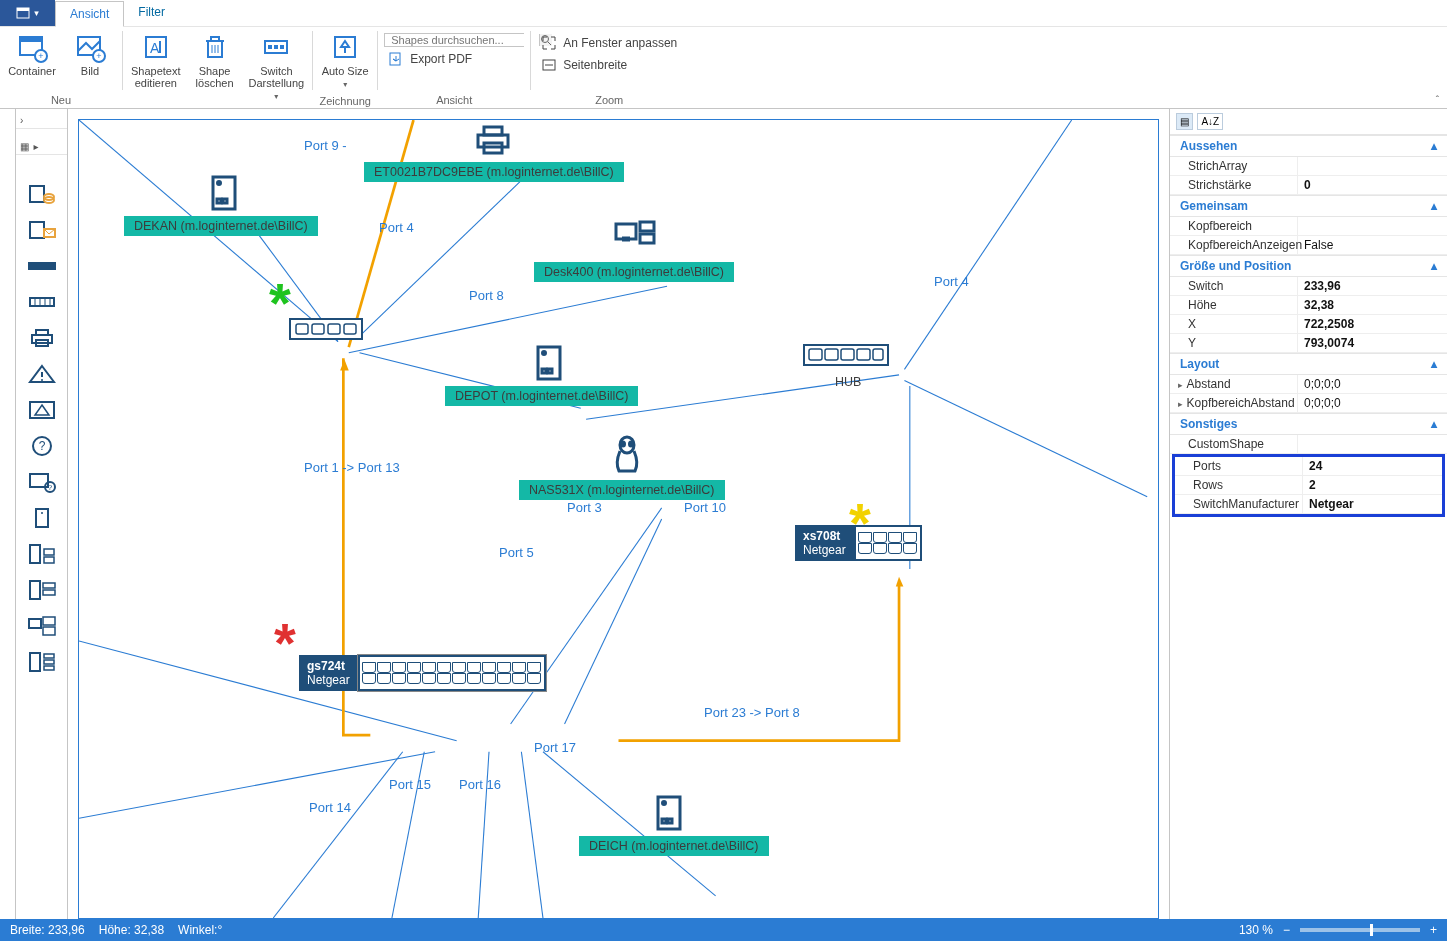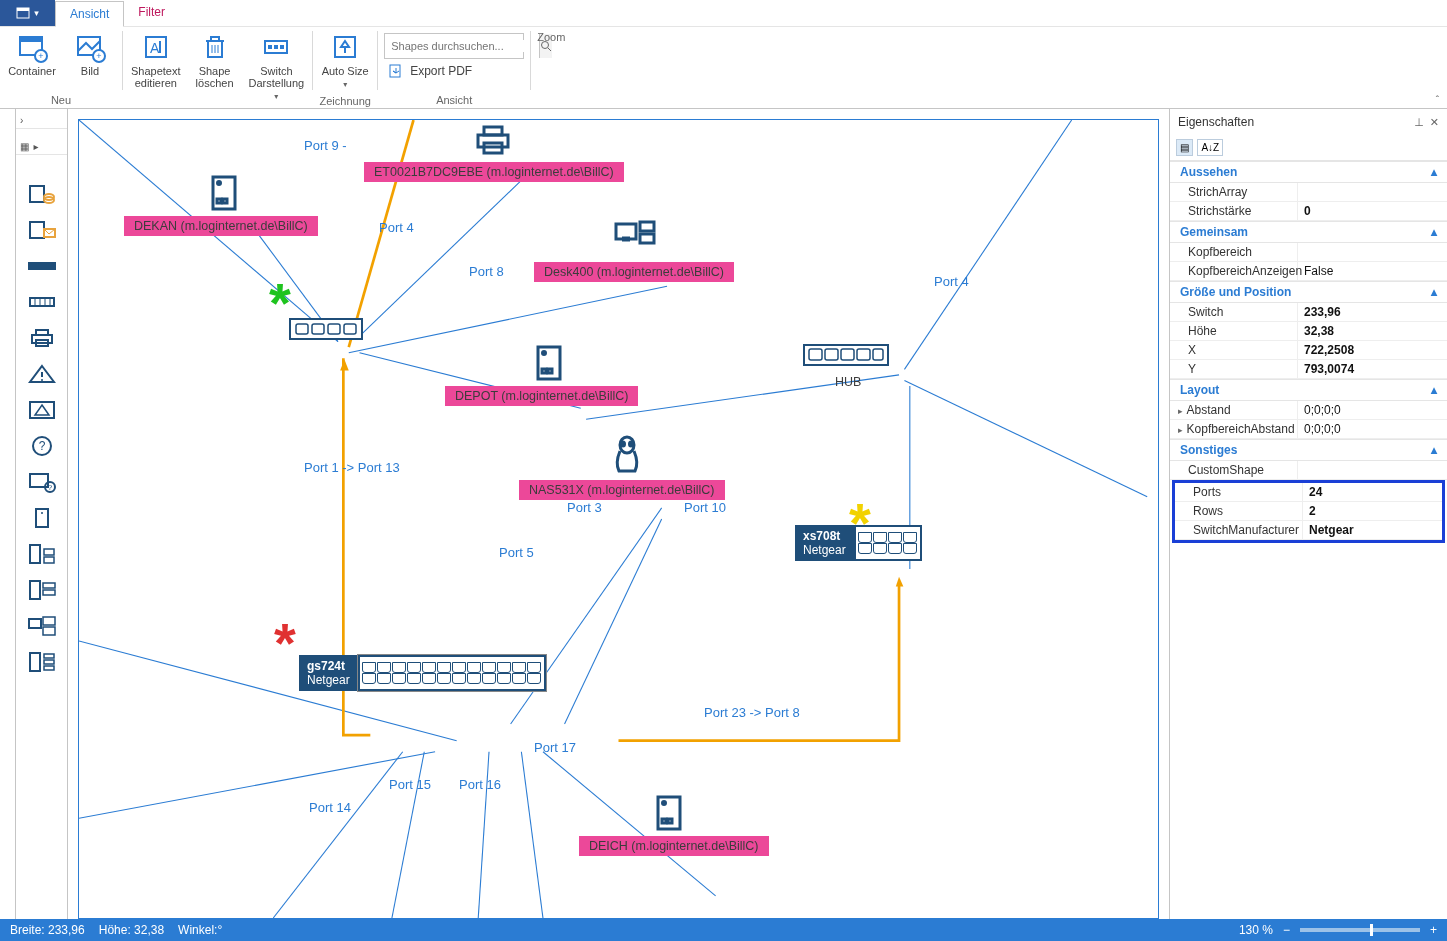--- a/index.html
+++ b/index.html
@@ -4,52 +4,52 @@
 <style>
   * { box-sizing: border-box; font-family: "Segoe UI", Tahoma, sans-serif; }
   html, body { margin: 0; padding: 0; width: 1447px; height: 941px; overflow: hidden; background: #fff; }
 
   
   .tabstrip { height: 27px; background: #fff; display: flex; align-items: stretch; font-size: 12px; border-bottom: 1px solid #e5e5e5; }
   .app-btn { width: 55px; background: #2b579a; display: flex; align-items: center; justify-content: center; gap:4px; color:#fff; }
   .app-btn svg { fill:#fff; }
   .tab { padding: 5px 14px 4px 14px; cursor: default; }
   .tab.active { color:#2b7cd3; border:1px solid #c5c5c5; border-bottom:1px solid #fff; background:#fff; position:relative; top:1px; }
-  .tab.inactive { color:#be185d; }
+  .tab.inactive { color:#0369a1; }
 
   
   .ribbon { height: 82px; display:flex; border-bottom:1px solid #c5c5c5; font-size:11px; color:#444; position:relative; }
   .rgroup { display:flex; flex-direction:column; align-items:center; padding:2px 6px 0 6px; }
   .rgroup .btns { display:flex; gap:6px; flex:1; align-items:flex-start; }
   .rgroup .cap { font-size:11px; color:#666; padding:2px 0; text-align:center; width:100%; }
   .rsep { width:1px; background:#d9d9d9; margin:4px 0 18px 0; }
   .rbtn { display:flex; flex-direction:column; align-items:center; gap:2px; padding:2px 2px; min-width:52px; text-align:center; line-height:12px; }
   .rbtn svg { width:32px; height:32px; }
   .ribbon .small-col { display:flex; flex-direction:column; gap:2px; font-size:12px; padding-top:4px; }
   .small-row { display:flex; align-items:center; gap:6px; padding:2px 4px; }
   .small-row svg { width:16px; height:16px; }
-  .searchbox { display:flex; align-items:center; border:1px solid #c5c5c5; height:26px; width:140px; font-size:11px; color:#888; }
+  .searchbox { display:flex; align-items:center; border:1px solid #c5c5c5; height:14px; width:140px; font-size:11px; color:#888; }
   .searchbox input { border:none; outline:none; flex:1; padding:0 6px; font-size:11px; }
   .searchbox .sbtn { width:22px; height:100%; display:flex; align-items:center; justify-content:center; background:#f3f3f3; border-left:1px solid #c5c5c5; }
   .collapse-caret { position:absolute; right:8px; bottom:2px; font-size:10px; color:#666; }
 
   
   .mainrow { display:flex; height: calc(941px - 27px - 82px - 22px); }
   .leftcol { width:16px; background:#fff; border-right:1px solid #c5c5c5; display:flex; align-items:flex-start; justify-content:center; }
   .leftcol span { font-size:10px; transform:rotate(0); color:#555; padding-top:8px;}
   .palette { width:52px; background:#fff; border-right:1px solid #c5c5c5; display:flex; flex-direction:column; align-items:center; padding-top:4px; gap:10px; }
   .palette .phead { width:100%; display:flex; align-items:center; justify-content:space-between; padding:0 4px; font-size:10px; color:#555; border-bottom:1px solid #e5e5e5; height:16px;}
   .palette .pitem { width:36px; height:26px; display:flex; align-items:center; justify-content:center; }
   .palette svg { width:30px; height:22px; }
 
   .canvas-wrap { flex:1; position:relative; background:#fff; padding:10px 10px 0 10px; }
   .canvas { position:relative; width:100%; height:100%; border:1px solid #2b7cd3; overflow:hidden; }
   .canvas svg.net { position:absolute; inset:0; width:100%; height:100%; }
 
-  .node-label { position:absolute; background:#ec4899; color:#3c3c3c; font-size:12.5px; padding:3px 10px; white-space:nowrap; }
+  .node-label { position:absolute; background:#14b8a6; color:#3c3c3c; font-size:12.5px; padding:3px 10px; white-space:nowrap; }
   .port-label { position:absolute; color:#2b7cd3; font-size:13px; white-space:nowrap; }
 
   .dev-icon { position:absolute; }
   .dev-icon svg { stroke:#1f4e79; fill:none; stroke-width:3; }
 
   .mini-switch { position:absolute; width:74px; height:22px; border:2px solid #1f4e79; background:#fff; display:flex; align-items:center; justify-content:center; }
   .hub { position:absolute; width:86px; height:22px; border:2px solid #1f4e79; background:#fff; }
 
   .big-switch { position:absolute; display:flex; align-items:stretch; height:36px; }
   .big-switch .lab { background:#1f4e79; color:#fff; font-size:12px; padding:2px 8px; display:flex; flex-direction:column; justify-content:center; line-height:14px; }
@@ -193,20 +193,37 @@
               <polyline points="8,5 8,10 5,8 8,10 11,8" fill="none" stroke="#2b7cd3"></polyline>
             </svg>
           <span>Export PDF</span>
         </div>
       </div>
     </div>
     <div class="cap">Ansicht</div>
   </div>
   <div class="rsep"></div>
   <div class="rgroup">
+    <div class="btns">
+      <div class="small-col">
+        <div class="small-row">
+          <svg viewBox="0 0 16 16">
+              <path d="M2 6 L2 2 L6 2 M10 2 L14 2 L14 6 M14 10 L14 14 L10 14 M6 14 L2 14 L2 10" fill="none" stroke="#444"></path>
+            </svg>
+          <span>An Fenster anpassen</span>
+        </div>
+        <div class="small-row">
+          <svg viewBox="0 0 16 16">
+              <rect x="2" y="3" width="12" height="10" fill="none" stroke="#444"></rect>
+              <line x1="4" y1="8" x2="12" y2="8" stroke="#444"></line>
+            </svg>
+          <span>Seitenbreite</span>
+        </div>
+      </div>
+    </div>
     <div class="cap">Zoom</div>
   </div>
   <div class="collapse-caret">ˆ</div>
 </div>
 
 <div class="mainrow">
 
   <div class="leftcol">
       <span></span>
     </div>
@@ -487,43 +504,36 @@
       <div class="node-label" style="left:285px; top:42px;">ET0021B7DC9EBE (m.loginternet.de\BillC)</div>
       <div class="node-label" style="left:45px; top:96px;">DEKAN (m.loginternet.de\BillC)</div>
       <div class="node-label" style="left:455px; top:142px;">Desk400 (m.loginternet.de\BillC)</div>
       <div class="node-label" style="left:366px; top:266px;">DEPOT (m.loginternet.de\BillC)</div>
       <div class="node-label" style="left:746px; top:252px; background:transparent;">HUB</div>
       <div class="node-label" style="left:440px; top:360px;">NAS531X (m.loginternet.de\BillC)</div>
       <div class="node-label" style="left:500px; top:716px;">DEICH (m.loginternet.de\BillC)</div>
 
       <div class="port-label" style="left:225px; top:18px;">Port 9 -</div>
       <div class="port-label" style="left:300px; top:100px;">Port 4</div>
-      <div class="port-label" style="left:390px; top:144px;">Port 8</div>
+      <div class="port-label" style="left:390px; top:168px;">Port 8</div>
       <div class="port-label" style="left:855px; top:154px;">Port 4</div>
       <div class="port-label" style="left:225px; top:340px;">Port 1 -&gt; Port 13</div>
       <div class="port-label" style="left:488px; top:380px;">Port 3</div>
       <div class="port-label" style="left:605px; top:380px;">Port 10</div>
       <div class="port-label" style="left:420px; top:425px;">Port 5</div>
       <div class="port-label" style="left:625px; top:585px;">Port 23 -&gt; Port 8</div>
       <div class="port-label" style="left:455px; top:620px;text-align:right;">Port 17</div>
       <div class="port-label" style="left:310px; top:657px;">Port 15</div>
       <div class="port-label" style="left:380px; top:657px;">Port 16</div>
       <div class="port-label" style="left:230px; top:680px;">Port 14</div>
 
     </div>
   </div>
 
   <div class="props">
-    <div class="title">
-      <span>Eigenschaften</span>
-      <span class="ticon">
-          <span>⊥</span>
-          <span>✕</span>
-        </span>
-    </div>
     <div class="modebar">
       <div style="background:#dceaf7;">▤</div>
       <div>A↓Z</div>
     </div>
     <div class="pgrid">
       <div class="pcat">
           <span>Aussehen</span>
           <span>▴</span>
         </div>
       <div class="prow2">

